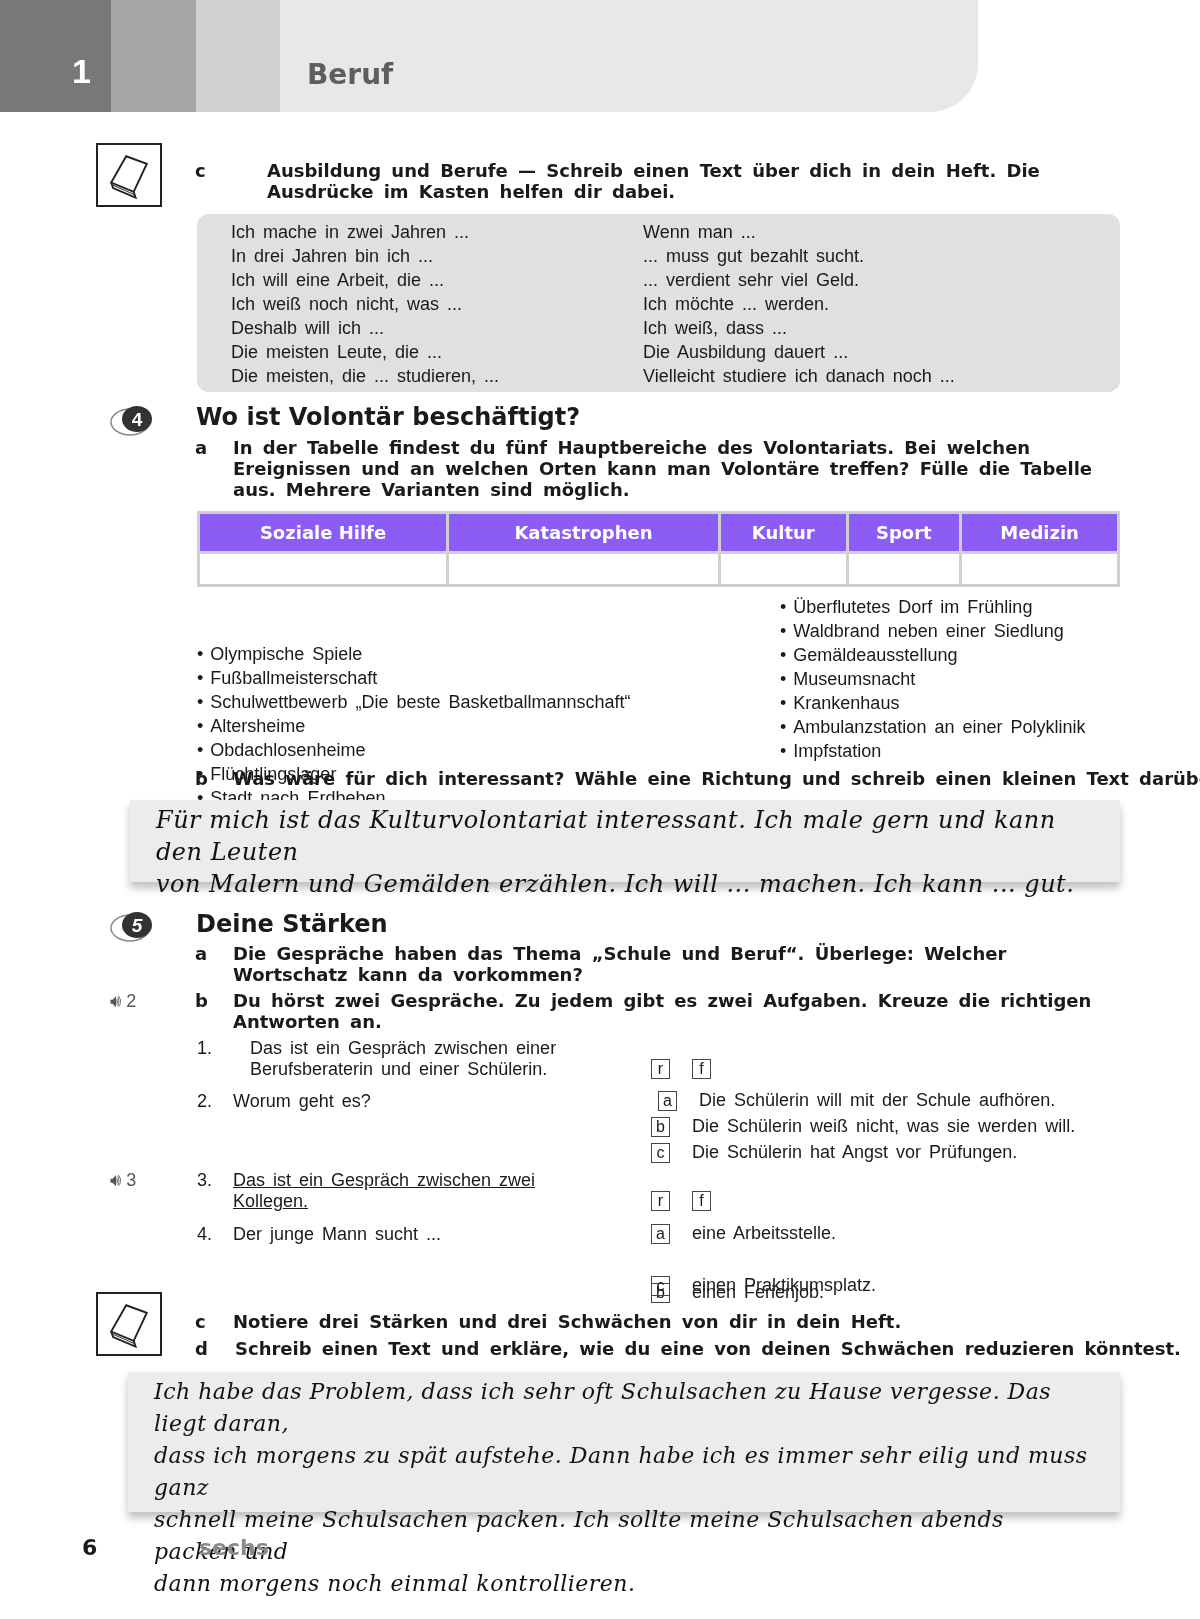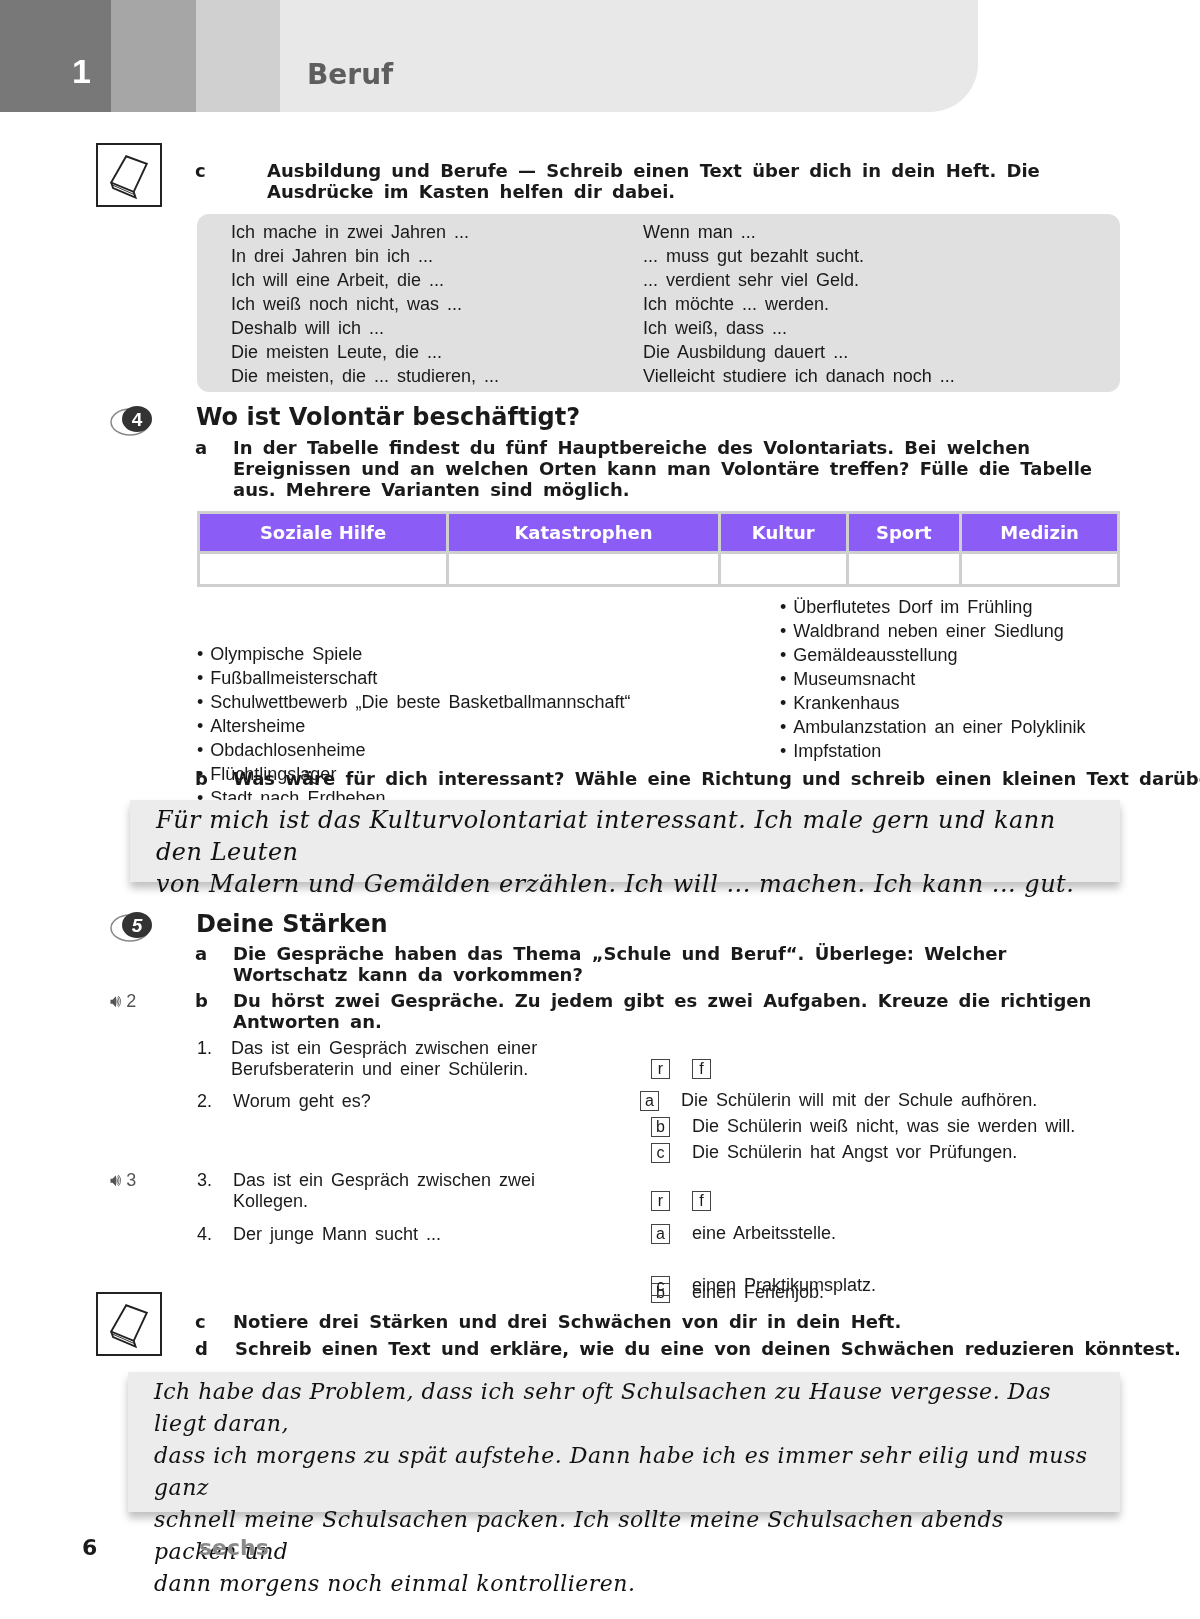--- a/index.html
+++ b/index.html
@@ -146,37 +146,37 @@
 <div class="instr" style="left:233px;top:943px;width:860px;">Die Gespräche haben das Thema „Schule und Beruf“. Überlege: Welcher Wortschatz kann da vorkommen?</div>
 
 <div class="audio" style="left:110px;top:991px;">
   <span>🔊︎</span>
   <span>2</span>
 </div>
 <div class="letter" style="left:195px;top:990px;">b</div>
 <div class="instr" style="left:233px;top:990px;width:860px;">Du hörst zwei Gespräche. Zu jedem gibt es zwei Aufgaben. Kreuze die richtigen Antworten an.</div>
 
 <div class="q" style="left:197px;top:1038px;">1.</div>
-<div class="q" style="left:231px;top:1038px;width:345px;">Das ist ein Gespräch zwischen einer Berufsberaterin und einer Schülerin.</div>
+<div class="q" style="left:250px;top:1038px;width:345px;">Das ist ein Gespräch zwischen einer Berufsberaterin und einer Schülerin.</div>
 <div class="opt" style="left:651px;top:1058px;">
   <span class="chk">r</span><span class="chk">f</span>
 </div>
 
 <div class="q" style="left:197px;top:1091px;">2.</div>
 <div class="q" style="left:233px;top:1091px;">Worum geht es?</div>
-<div class="opt" style="left:616px;top:1090px;padding-left:24px;"><span class="chk">a</span><span>Die Schülerin will mit der Schule aufhören.</span></div>
+<div class="opt" style="left:634px;top:1090px;padding-left:24px;"><span class="chk">a</span><span>Die Schülerin will mit der Schule aufhören.</span></div>
 <div class="opt" style="left:651px;top:1116px;"><span class="chk">b</span><span>Die Schülerin weiß nicht, was sie werden will.</span></div>
 <div class="opt" style="left:651px;top:1142px;"><span class="chk">c</span><span>Die Schülerin hat Angst vor Prüfungen.</span></div>
 
 <div class="audio" style="left:110px;top:1170px;">
   <span>🔊︎</span>
   <span>3</span>
 </div>
 <div class="q" style="left:197px;top:1170px;">3.</div>
-<div class="q" style="left:233px;top:1170px;width:345px;">Das ist ein Gespräch zwischen zwei Kollegen.</div>
+<div class="q" style="left:233px;top:1170px;width:345px;text-decoration:underline;">Das ist ein Gespräch zwischen zwei Kollegen.</div>
 <div class="opt" style="left:651px;top:1190px;">
   <span class="chk">r</span><span class="chk">f</span>
 </div>
 
 <div class="q" style="left:197px;top:1224px;">4.</div>
 <div class="q" style="left:233px;top:1224px;">Der junge Mann sucht ...</div>
 <div class="opt" style="left:651px;top:1223px;"><span class="chk">a</span><span>eine Arbeitsstelle.</span></div>
 <div class="opt" style="left:651px;top:1249px;margin-top:33px;"><span class="chk">b</span><span>einen Ferienjob.</span></div>
 <div class="opt" style="left:651px;top:1275px;"><span class="chk">c</span><span>einen Praktikumsplatz.</span></div>
 

